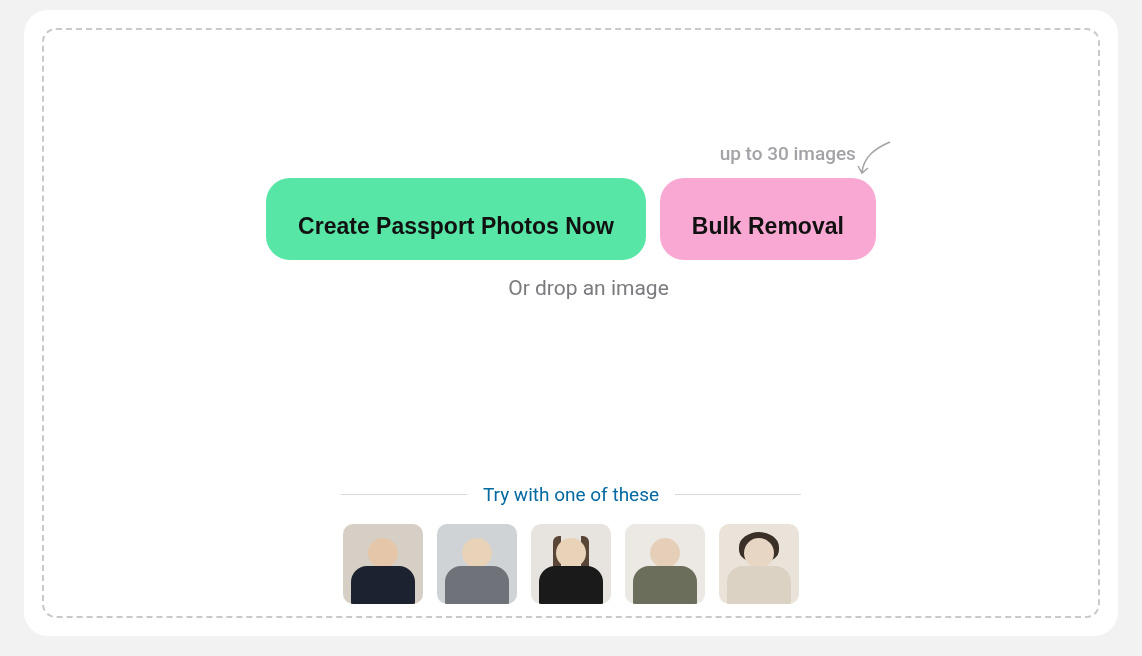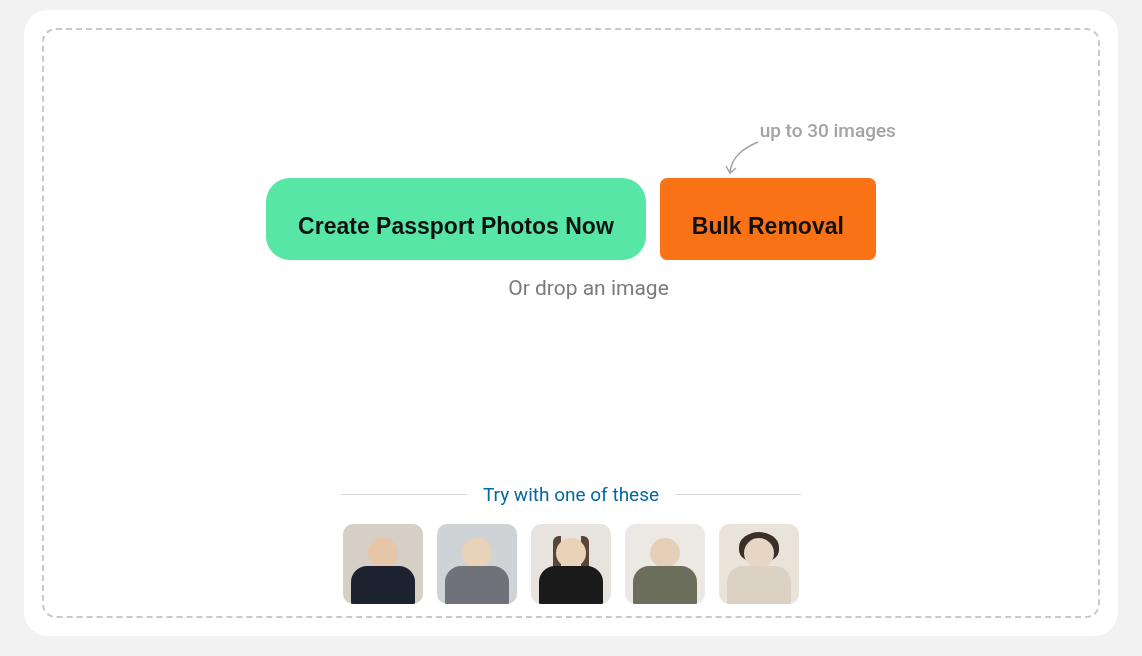--- a/index.html
+++ b/index.html
@@ -56,37 +56,35 @@
       font-weight: 700;
       color: #111;
       cursor: pointer;
       height: 82px;
       flex-direction: column;
     }
     .btn-primary {
       background: #58e6a7;
     }
     .btn-secondary {
-      background: #f97316;
-      border-radius: 7px;
+      background: #f9a8d4;
     }
     .btn svg {
       width: 26px;
       height: 26px;
       stroke: #111;
       stroke-width: 2;
       fill: none;
     }
     .callout {
       position: absolute;
       bottom: 100%;
       right: -20px;
       margin-bottom: -4px;
       display: flex;
-      flex-direction: column;
       align-items: flex-start;
     }
     .callout-label {
       color: #a2a2a7;
       font-size: 19px;
       font-weight: 500;
       margin-left: 36px;
     }
     .callout-arrow {
       width: 40px;

